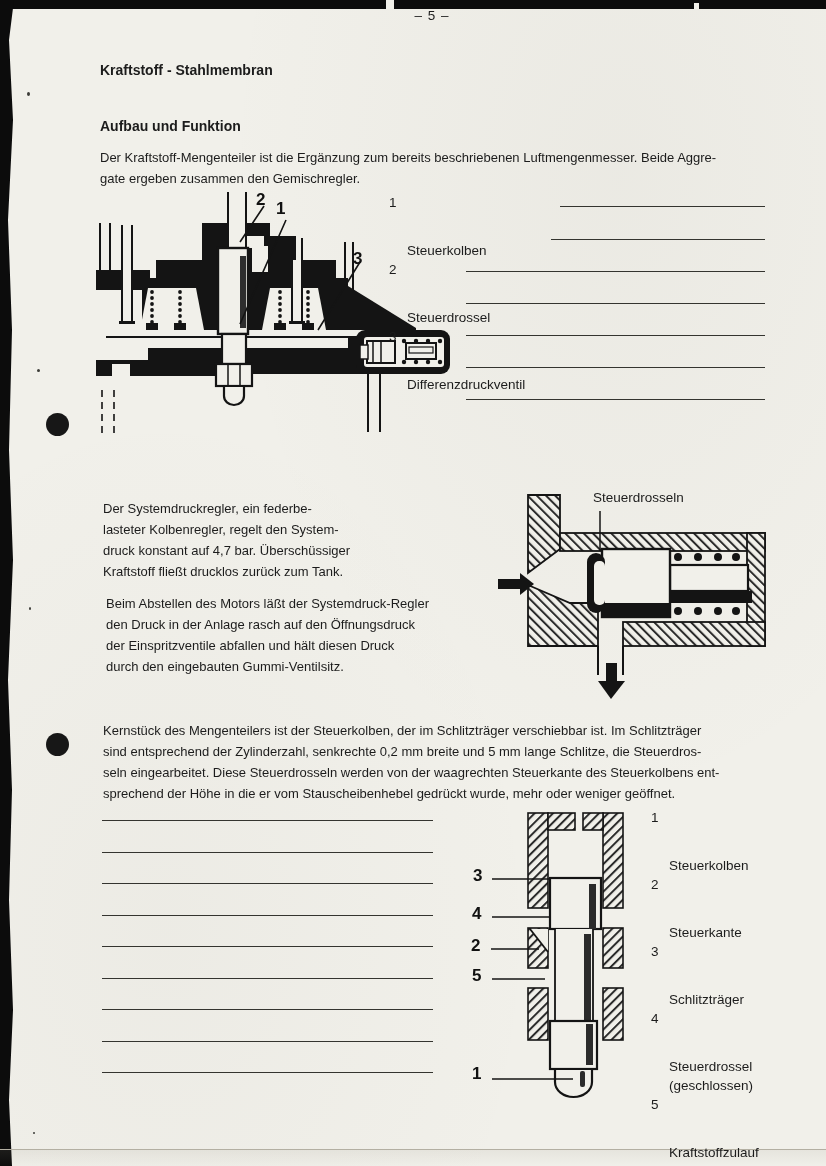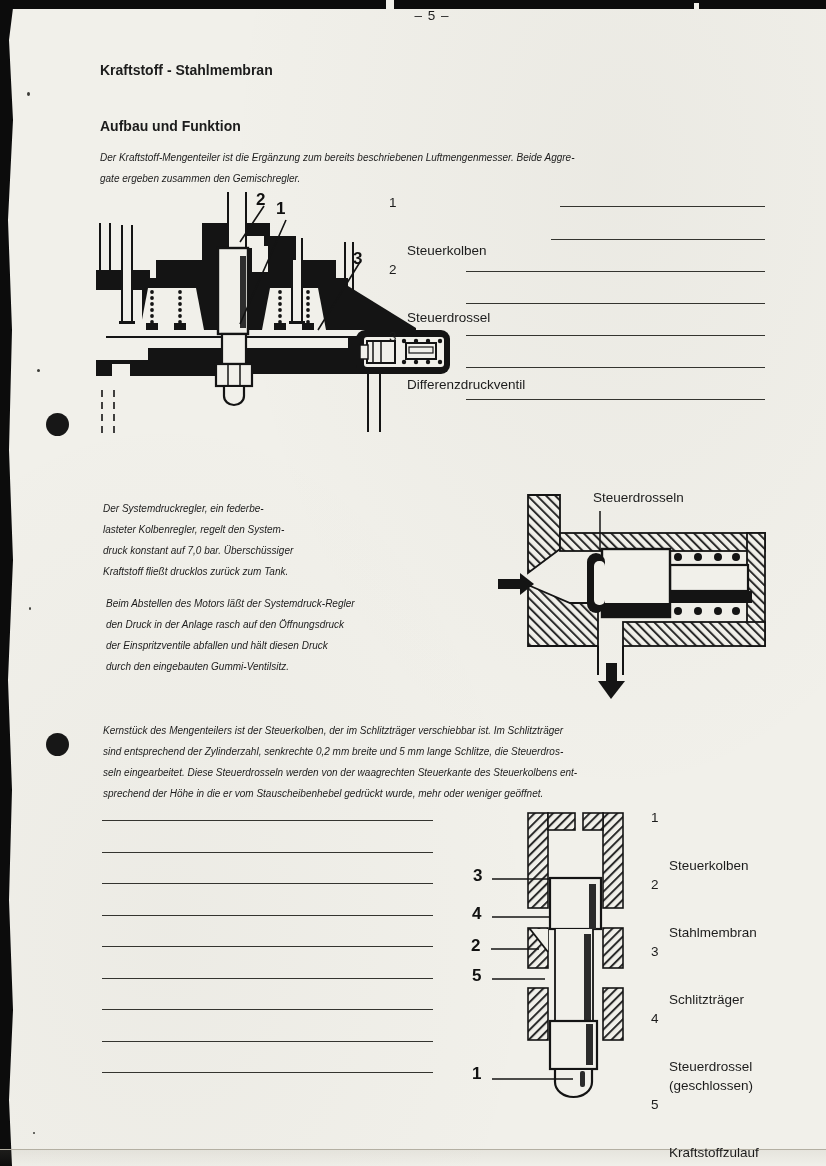--- a/index.html
+++ b/index.html
@@ -13,21 +13,21 @@
   }
   .abs{position:absolute;}
   .topbar{left:0;top:0;width:826px;height:9px;background:#0c0c0c;}
   .notch{background:#f1f0ea;}
   .edgestrip{left:0;top:0;width:14px;height:1166px;background:#0c0c0c;
     clip-path:polygon(0 0,14px 0,9px 40px,13px 120px,8px 220px,12px 330px,9px 450px,13px 560px,8px 680px,12px 790px,9px 900px,13px 1010px,9px 1100px,12px 1166px,0 1166px);}
   .hole{width:23px;height:23px;border-radius:50%;background:#171717;}
   .speck{border-radius:50%;background:#3c3c38;}
   .pagenum{left:380px;top:8px;width:104px;text-align:center;font-size:13.5px;letter-spacing:1px;}
   .h1{font-size:14px;font-weight:bold;}
-  .para{font-size:10px;line-height:20.9px;white-space:pre-line;font-style:italic;}
+  .para{font-size:13px;line-height:20.9px;white-space:pre-line;}
   .legend{font-size:13.5px;line-height:19px;}
   .lrow{display:flex;gap:8px;}
   .lnum{min-width:10px;}
   .llab{white-space:pre-line;margin-top:48px;}
   .legend3{font-size:13.5px;line-height:18.5px;}
   .legend3 .lrow{margin-bottom:0.5px;}
   .callout{font-size:17px;font-weight:bold;color:#111;}
   .noteline{position:absolute;height:0;border-top:1.6px solid #34342f;}
   .botshadow{left:0;top:1149px;width:826px;height:17px;border-top:1px solid #b3afa2;
     background:linear-gradient(rgba(150,145,130,0.12),rgba(150,145,130,0));}
@@ -50,21 +50,21 @@
   <div class="abs botshadow"></div>
 
   <div class="abs pagenum">– 5 –</div>
   <div class="abs h1" style="left:100px;top:62px">Kraftstoff - Stahlmembran</div>
   <div class="abs h1" style="left:100px;top:118px">Aufbau und Funktion</div>
 
   <div class="abs para" style="left:100px;top:148px;width:706px">Der Kraftstoff-Mengenteiler ist die Ergänzung zum bereits beschriebenen Luftmengenmesser. Beide Aggre-
 gate ergeben zusammen den Gemischregler.</div>
   <div class="abs para" style="left:103px;top:499px;width:345px">Der Systemdruckregler, ein federbe-
 lasteter Kolbenregler, regelt den System-
-druck konstant auf 7,0 bar. Überschüssiger
+druck konstant auf 4,7 bar. Überschüssiger
 Kraftstoff fließt drucklos zurück zum Tank.</div>
   <div class="abs para" style="left:106px;top:594px;width:400px">Beim Abstellen des Motors läßt der Systemdruck-Regler
 den Druck in der Anlage rasch auf den Öffnungsdruck
 der Einspritzventile abfallen und hält diesen Druck
 durch den eingebauten Gummi-Ventilsitz.</div>
   <div class="abs para" style="left:103px;top:721px;width:718px">Kernstück des Mengenteilers ist der Steuerkolben, der im Schlitzträger verschiebbar ist. Im Schlitzträger
 sind entsprechend der Zylinderzahl, senkrechte 0,2 mm breite und 5 mm lange Schlitze, die Steuerdros-
 seln eingearbeitet. Diese Steuerdrosseln werden von der waagrechten Steuerkante des Steuerkolbens ent-
 sprechend der Höhe in die er vom Stauscheibenhebel gedrückt wurde, mehr oder weniger geöffnet.</div>
 
@@ -266,21 +266,21 @@
   <div class="abs callout" style="left:472px;top:966px">5</div>
   <div class="abs callout" style="left:472px;top:1064px">1</div>
 
   <div class="legend3 abs" style="left:651px;top:809px">
     <div class="lrow">
         <span class="lnum">1</span>
         <span class="llab">Steuerkolben</span>
       </div>
     <div class="lrow">
         <span class="lnum">2</span>
-        <span class="llab">Stahlmembran</span>
+        <span class="llab">Steuerkante</span>
       </div>
     <div class="lrow">
         <span class="lnum">3</span>
         <span class="llab">Schlitzträger</span>
       </div>
     <div class="lrow">
         <span class="lnum">4</span>
         <span class="llab">Steuerdrossel
 (geschlossen)</span>
       </div>

